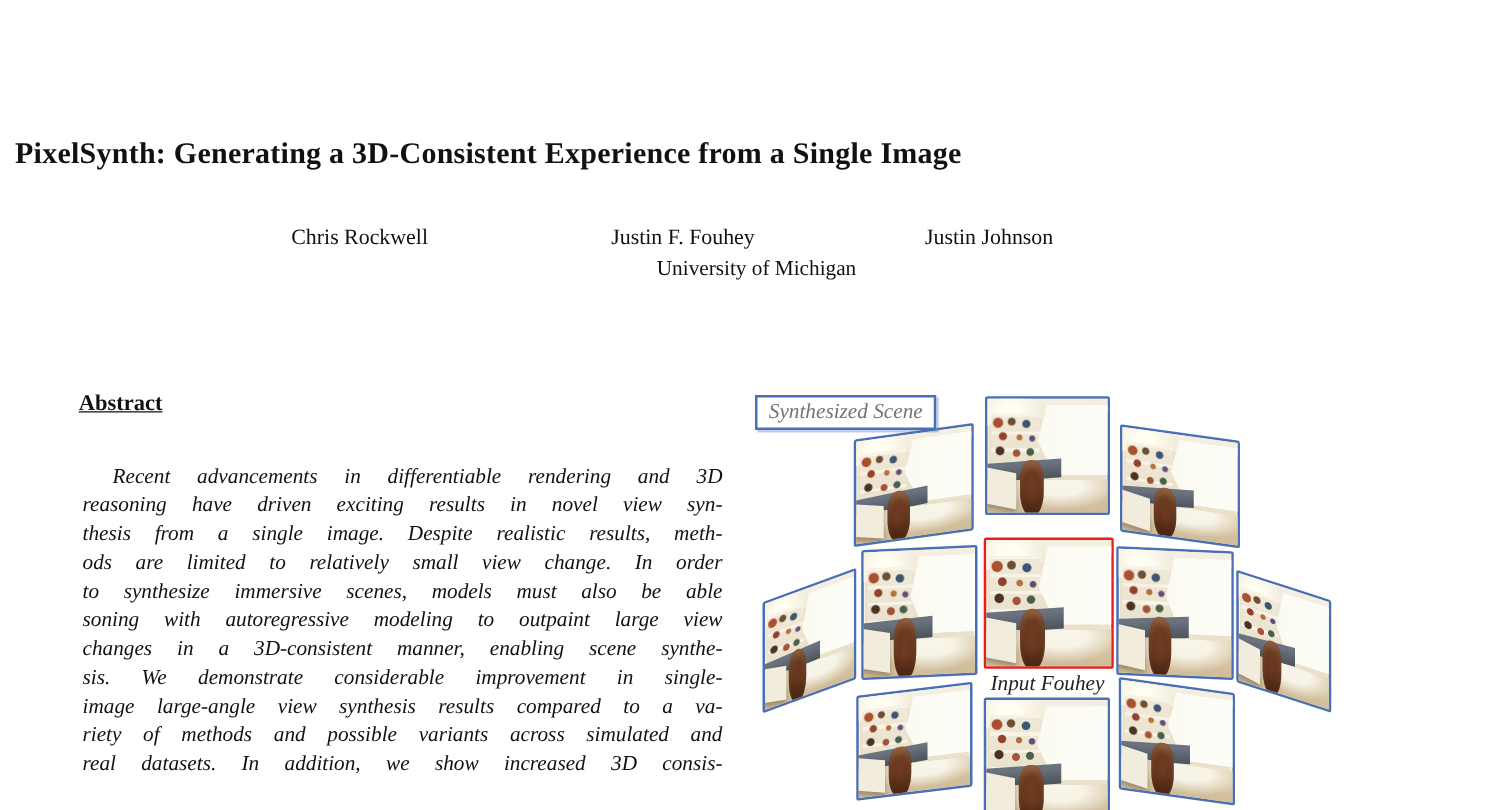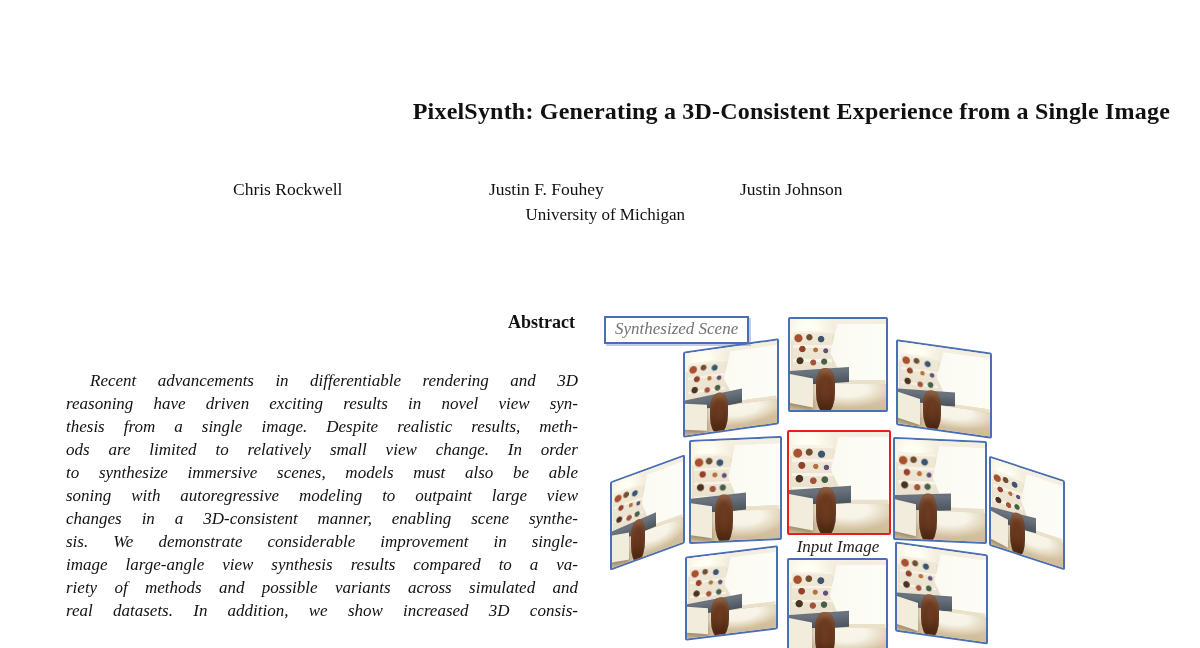--- a/index.html
+++ b/index.html
@@ -1,27 +1,27 @@
 <!DOCTYPE html>
 <html style="--panel_border_blue: #4a6fb5; --input_border_red: #ed1c1b; --wall: #eae1cb; --shelf: #f0e9d7; --cabinet: #565e68; --window: #fdfdf8; --floor: #dccbaa; --chair: #6d3b20;"><head>
 <meta charset="utf-8">
 <style>
   html,body{margin:0;padding:0;background:#ffffff;}
   #page{position:relative;width:1200px;height:648px;background:#ffffff;overflow:hidden;
         font-family:"Liberation Serif","DejaVu Serif",serif;color:#111;}
 
   
-  #title{position:absolute;left:0;top:98px;width:1170px;margin:0;text-align:right;
+  #title{position:absolute;left:0;top:98px;width:1170px;margin:12px;text-align:left;
          font-size:24px;font-weight:bold;letter-spacing:.2px;}
   .author{position:absolute;top:179px;width:200px;text-align:left;font-size:17.5px;}
   #affiliation{position:absolute;left:485px;top:205px;width:200px;text-align:right;font-size:17px;}
 
   
-  #abstract-heading{position:absolute;left:63px;top:312px;width:512px;text-align:right;
-                    font-size:18px;font-weight:bold;}
+  #abstract-heading{position:absolute;left:63px;top:312px;width:512px;text-align:left;
+                    font-size:18px;font-weight:bold;text-decoration:underline;}
   #abstract{position:absolute;left:66px;top:369px;width:512px;
             font-style:italic;font-size:17px;line-height:23px;}
   .abs-line{text-align:justify;text-align-last:justify;height:23px;white-space:nowrap;}
   .abs-line.indent{text-indent:24px;}
 
   
   #figure{position:absolute;left:0;top:0;width:100%;height:100%;}
   .panel{position:absolute;box-sizing:border-box;border:2px solid var(--panel_border_blue,#4a6fb5);
          border-radius:2px;background:var(--wall,#eae1cb);overflow:hidden;
          box-shadow:0 0 0 1px rgba(255,255,255,.6) inset;}
@@ -192,16 +192,16 @@
         <i class="r-ceiling"></i>
         <i class="r-shelf"></i>
         <i class="r-window"></i>
         <i class="r-cabinet"></i>
         <i class="r-floor"></i>
         <i class="r-desk"></i>
         <i class="r-chair"></i>
       </div>
 
     <div id="syn-label">Synthesized Scene</div>
-    <div id="input-label">Input Image</div>
+    <div id="input-label">Input Fouhey</div>
   </div>
 
 </div>
 
 </body></html>

